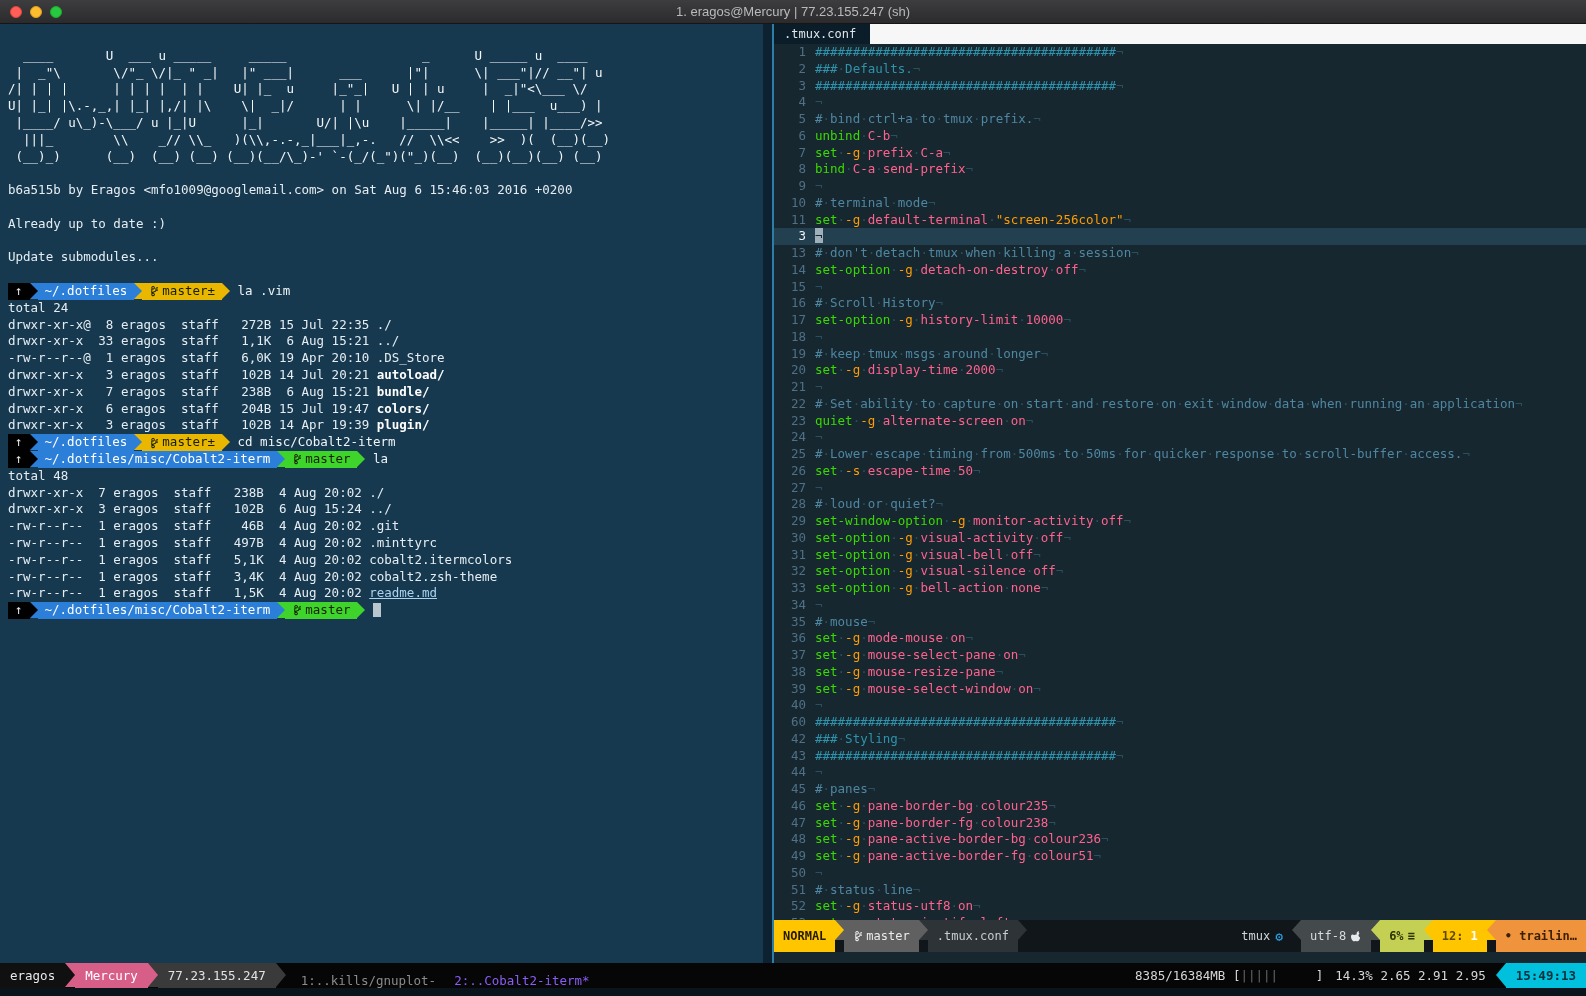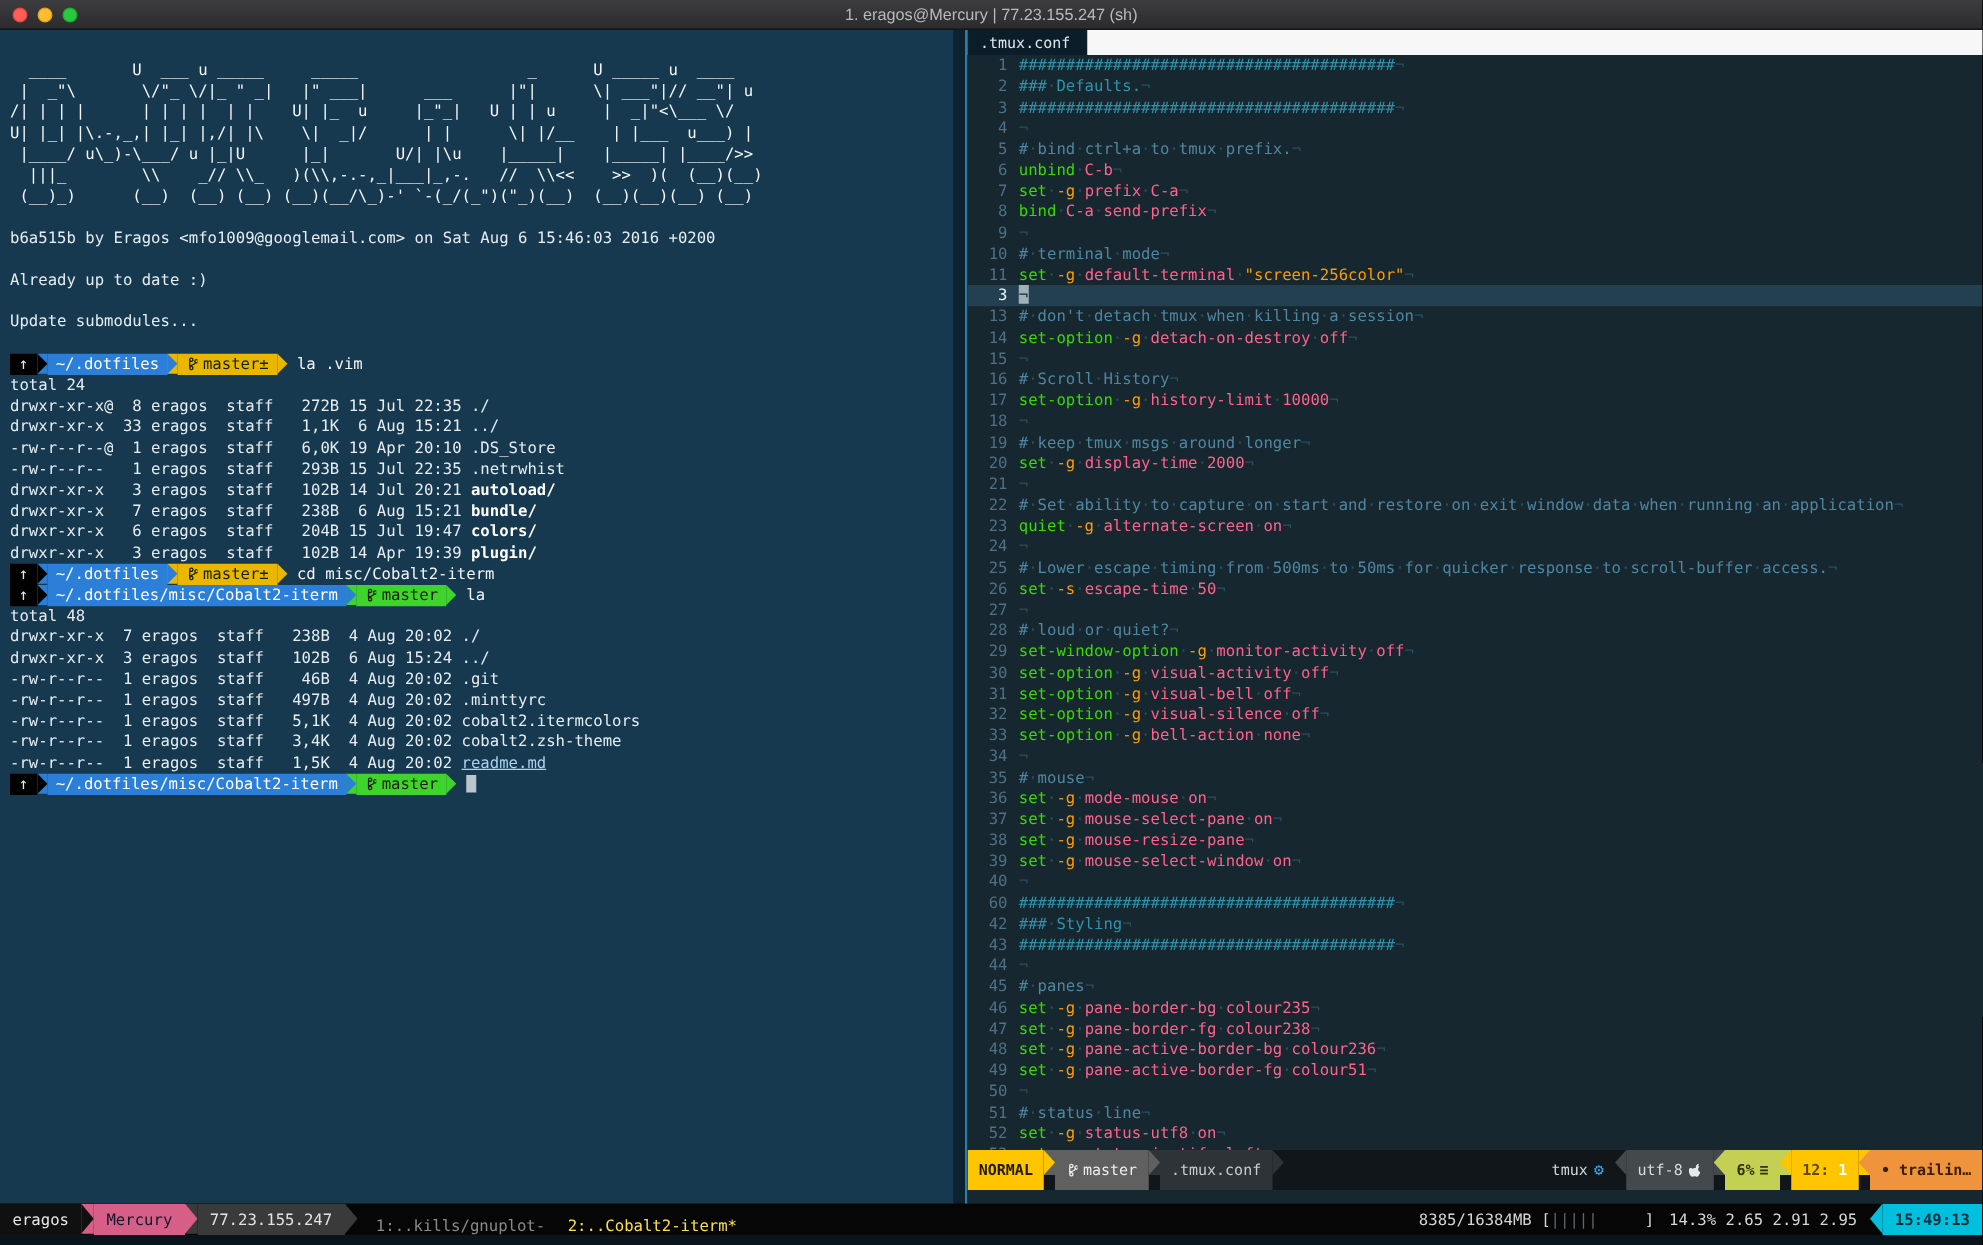--- a/index.html
+++ b/index.html
@@ -74,25 +74,25 @@
   .pos-col{color:#ffffff;margin-left:7px}
   .sl-warn{background:#ef933c;color:#3c1f00;font-weight:bold}
   .slarrow{width:0;height:0;flex:none;border-top:10px solid transparent;border-bottom:10px solid transparent;border-left:9px solid transparent}
   .slarrow-l{width:0;height:0;flex:none;border-top:10px solid transparent;border-bottom:10px solid transparent;border-right:9px solid transparent;border-left:none}
   .vim-bottom-gap{height:11px;flex:none;background:#162730}
 
   
   .tmuxbar{height:25px;flex:none;background:#060606;display:flex;align-items:stretch;font-size:12.5px;overflow:hidden}
   .tseg{display:flex;align-items:center;padding:0 10px;white-space:pre}
   .t-user{background:#101010;color:#e8e8e8}
-  .t-host{background:#d75f87;color:#0f172a}
+  .t-host{background:#d75f87;color:#ffffff}
   .t-ip{background:#3a3a3a;color:#e2e2e2}
   .twindows{display:flex;align-items:stretch;padding-left:6px}
   .twin{display:flex;align-items:center;padding:17px 9px;color:#8b8b8b}
-  .twin.active{color:#fde047}
+  .twin.active{color:#8b5cf6}
   .tspacer{flex:1}
   .t-mem{color:#d6d6d6}
   .gfill{color:#5f676b}
   .t-cpu{color:#d6d6d6;padding-left:2px}
   .t-time{background:#00c0dd;color:#00313d;font-weight:bold}
   .tmarrow{width:0;height:0;flex:none;border-top:12.5px solid transparent;border-bottom:12.5px solid transparent;border-left:10px solid transparent}
   .tmarrow-l{width:0;height:0;flex:none;border-top:12.5px solid transparent;border-bottom:12.5px solid transparent;border-right:10px solid transparent}
 
   .bottomstrip{height:8px;flex:none;background:#0a141c}
 </style>
@@ -127,21 +127,20 @@
         <div class="trow"> </div>
         <div class="trow">Update submodules...</div>
         <div class="trow"> </div>
         <div class="trow prow"><span class="pseg" style="background: rgb(1, 1, 1); color: rgb(232, 232, 232);">↑</span><span class="parrow" style="border-left-color: rgb(1, 1, 1); background: rgb(43, 127, 217);"></span><span class="pseg" style="background: rgb(43, 127, 217); color: rgb(255, 255, 255);">~/.dotfiles</span><span class="parrow" style="border-left-color: rgb(43, 127, 217); background: rgb(234, 183, 0);"></span><span class="pseg" style="background: rgb(234, 183, 0); color: rgb(20, 32, 0);"><svg viewBox="0 0 10 14" class="branch-ic">
               <path d="M3 3.2a1.5 1.5 0 1 1 0 .01M3 11a1.5 1.5 0 1 1 0 .01M7.8 4.6a1.5 1.5 0 1 1 0 .01M3 4.7v4.8M7.8 6.1c0 2.6-4.8 1.6-4.8 3.4" fill="none" stroke="#142000" stroke-width="1.2"></path>
             </svg><span>master±</span></span><span class="parrow" style="border-left-color: rgb(234, 183, 0);"></span><span class="pcmd"> la .vim</span></div>
         <div class="trow">total 24</div>
         <div class="trow"><span>drwxr-xr-x@  8 eragos  staff   272B 15 Jul 22:35 </span><span class="fname-plain">./</span></div>
         <div class="trow"><span>drwxr-xr-x  33 eragos  staff   1,1K  6 Aug 15:21 </span><span class="fname-plain">../</span></div>
         <div class="trow"><span>-rw-r--r--@  1 eragos  staff   6,0K 19 Apr 20:10 </span><span class="fname-plain">.DS_Store</span></div>
-        <div class="trow"><span>-rw-r--r--   1 eragos  staff   293B 15 Jul 22:35 </span><span class="fname-plain">.netrwhist</span></div>
         <div class="trow"><span>drwxr-xr-x   3 eragos  staff   102B 14 Jul 20:21 </span><span class="fname-dir">autoload/</span></div>
         <div class="trow"><span>drwxr-xr-x   7 eragos  staff   238B  6 Aug 15:21 </span><span class="fname-dir">bundle/</span></div>
         <div class="trow"><span>drwxr-xr-x   6 eragos  staff   204B 15 Jul 19:47 </span><span class="fname-dir">colors/</span></div>
         <div class="trow"><span>drwxr-xr-x   3 eragos  staff   102B 14 Apr 19:39 </span><span class="fname-dir">plugin/</span></div>
         <div class="trow prow"><span class="pseg" style="background: rgb(1, 1, 1); color: rgb(232, 232, 232);">↑</span><span class="parrow" style="border-left-color: rgb(1, 1, 1); background: rgb(43, 127, 217);"></span><span class="pseg" style="background: rgb(43, 127, 217); color: rgb(255, 255, 255);">~/.dotfiles</span><span class="parrow" style="border-left-color: rgb(43, 127, 217); background: rgb(234, 183, 0);"></span><span class="pseg" style="background: rgb(234, 183, 0); color: rgb(20, 32, 0);"><svg viewBox="0 0 10 14" class="branch-ic">
               <path d="M3 3.2a1.5 1.5 0 1 1 0 .01M3 11a1.5 1.5 0 1 1 0 .01M7.8 4.6a1.5 1.5 0 1 1 0 .01M3 4.7v4.8M7.8 6.1c0 2.6-4.8 1.6-4.8 3.4" fill="none" stroke="#142000" stroke-width="1.2"></path>
             </svg><span>master±</span></span><span class="parrow" style="border-left-color: rgb(234, 183, 0);"></span><span class="pcmd"> cd misc/Cobalt2-iterm</span></div>
         <div class="trow prow"><span class="pseg" style="background: rgb(1, 1, 1); color: rgb(232, 232, 232);">↑</span><span class="parrow" style="border-left-color: rgb(1, 1, 1); background: rgb(43, 127, 217);"></span><span class="pseg" style="background: rgb(43, 127, 217); color: rgb(255, 255, 255);">~/.dotfiles/misc/Cobalt2-iterm</span><span class="parrow" style="border-left-color: rgb(43, 127, 217); background: rgb(63, 212, 44);"></span><span class="pseg" style="background: rgb(63, 212, 44); color: rgb(20, 32, 0);"><svg viewBox="0 0 10 14" class="branch-ic">
               <path d="M3 3.2a1.5 1.5 0 1 1 0 .01M3 11a1.5 1.5 0 1 1 0 .01M7.8 4.6a1.5 1.5 0 1 1 0 .01M3 4.7v4.8M7.8 6.1c0 2.6-4.8 1.6-4.8 3.4" fill="none" stroke="#142000" stroke-width="1.2"></path>
             </svg><span>master</span></span><span class="parrow" style="border-left-color: rgb(63, 212, 44);"></span><span class="pcmd"> la</span></div>

